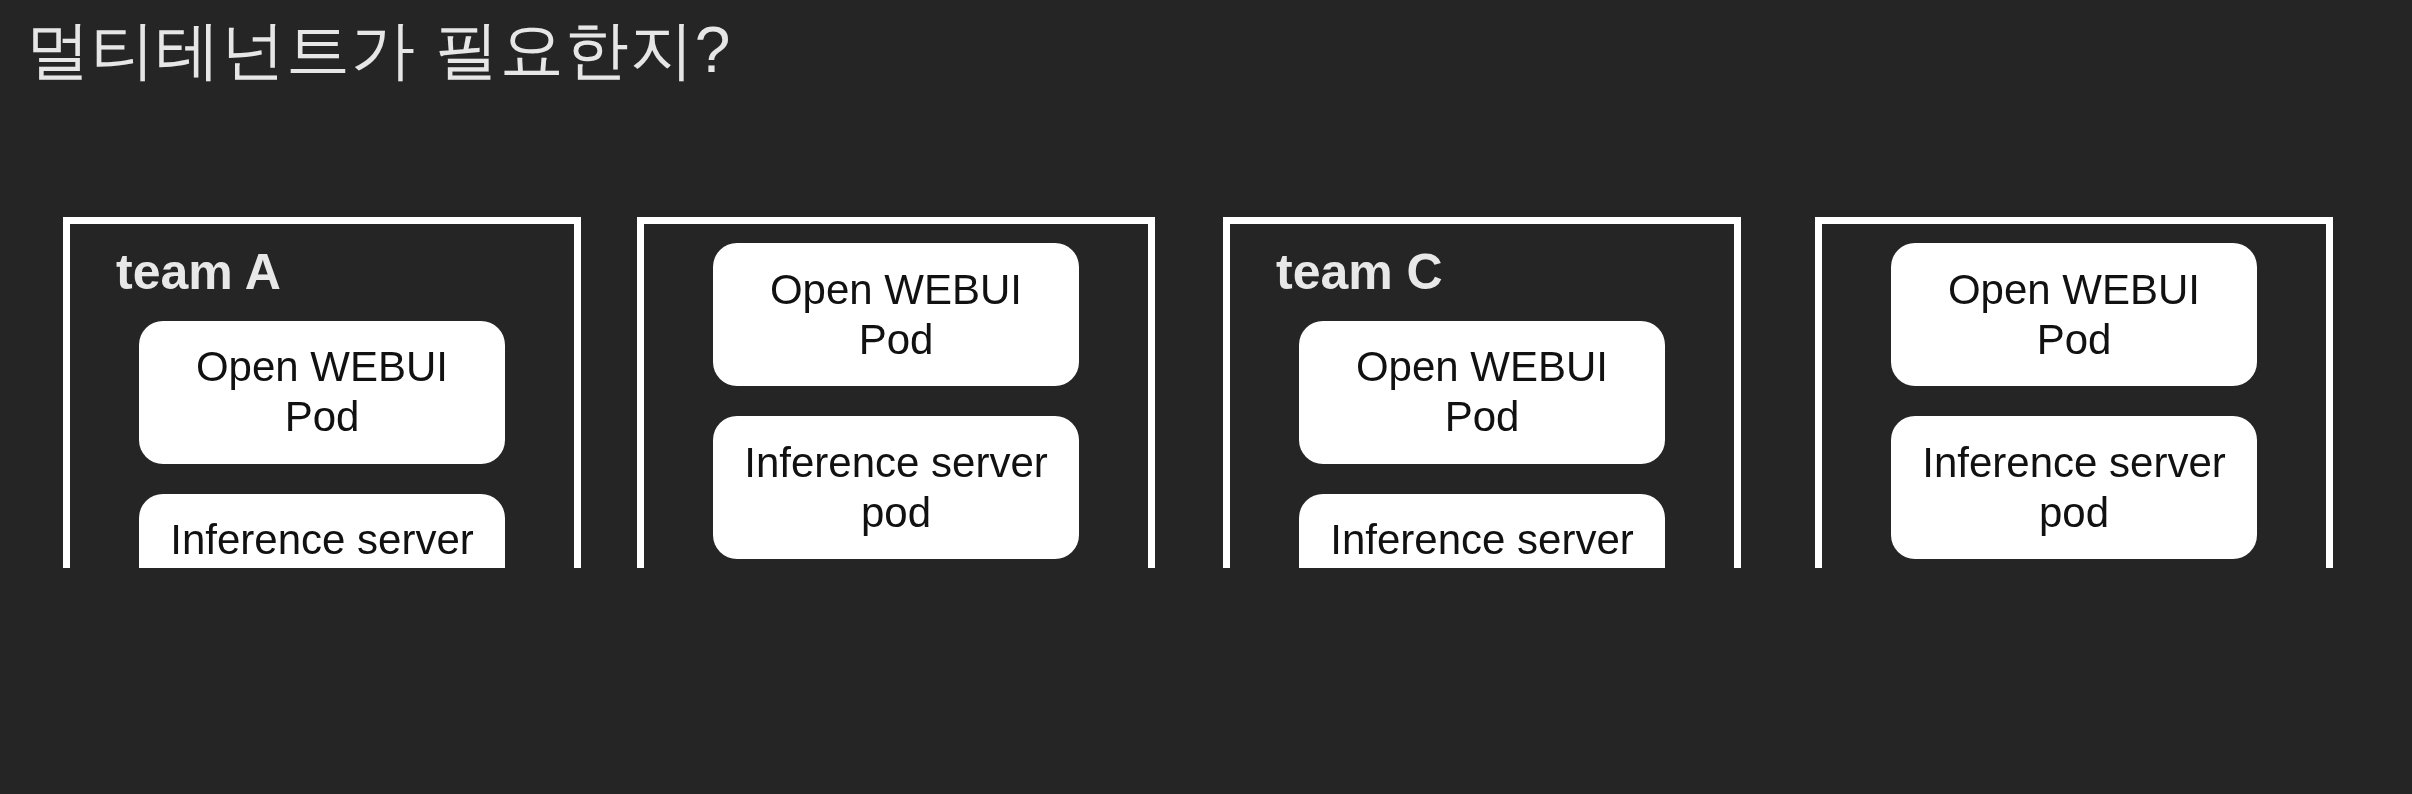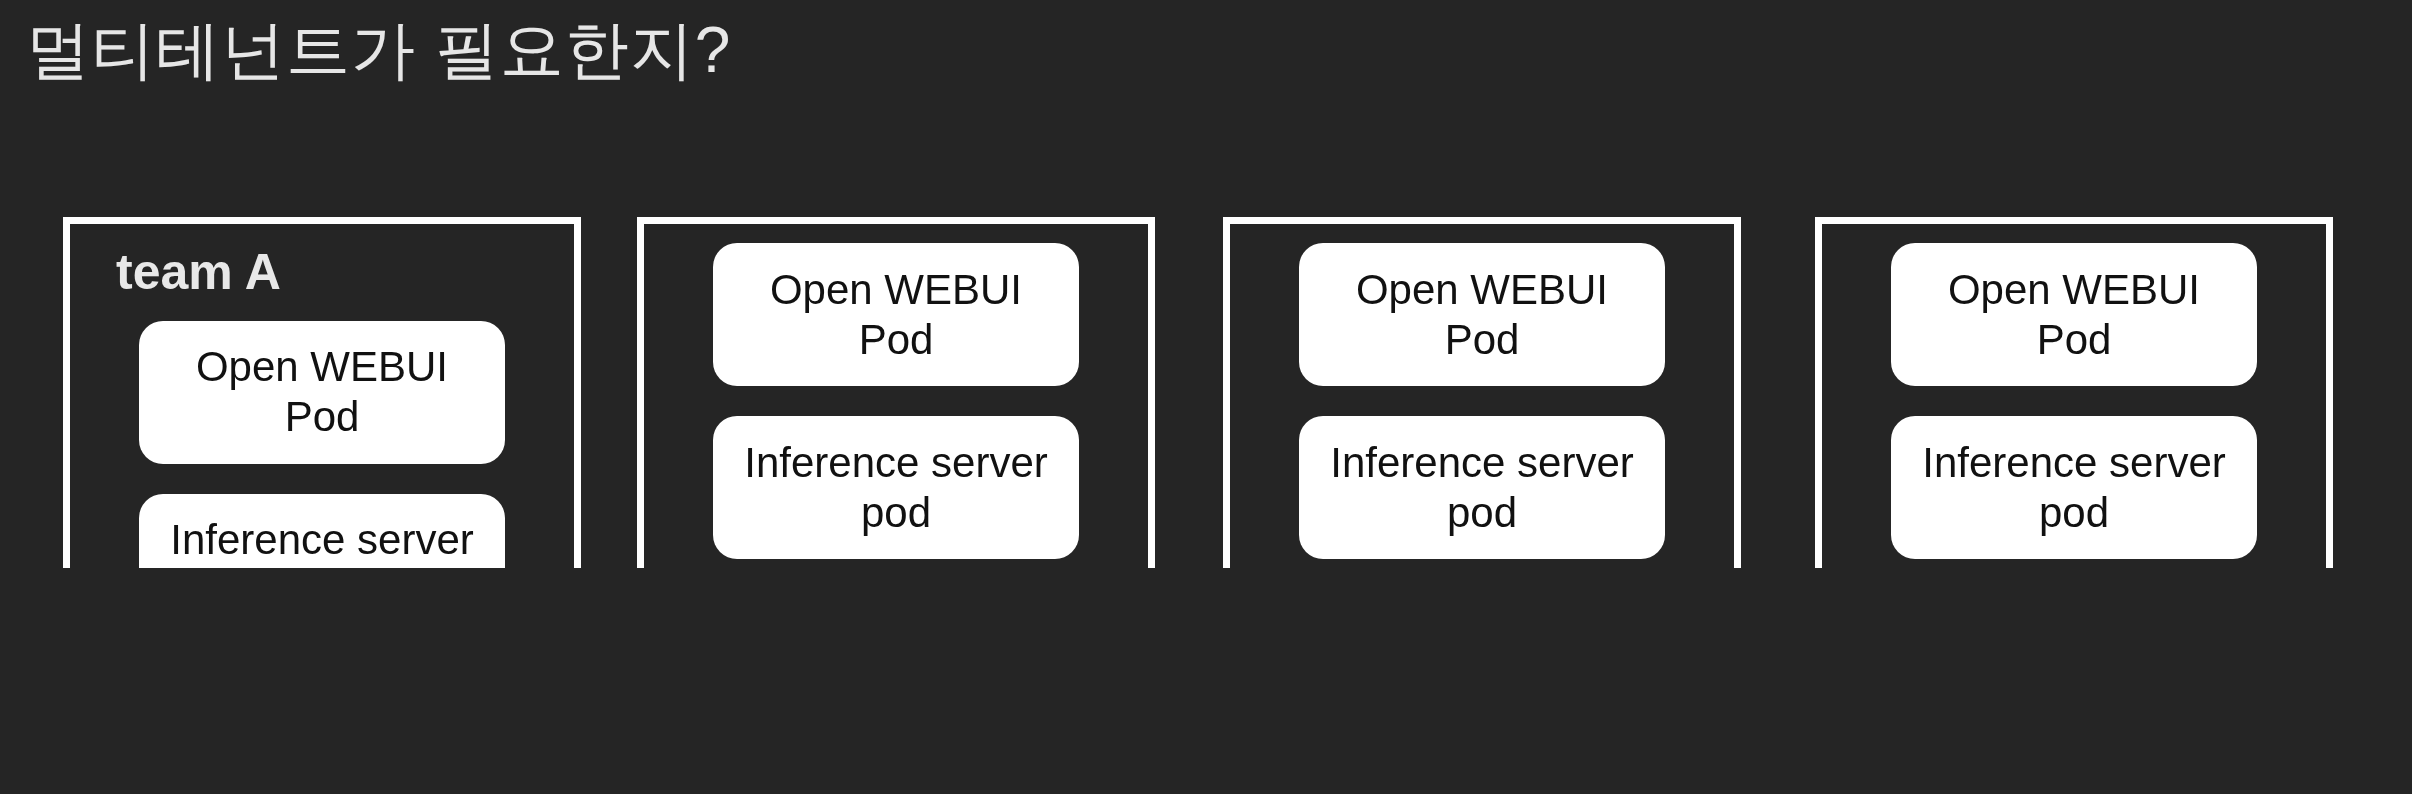--- a/index.html
+++ b/index.html
@@ -98,20 +98,21 @@
 Pod</div>
       </div>
       <div class="pod">
         <div class="pod-label">Inference server
 pod</div>
       </div>
     </div>
   </div>
 
   <div class="team-box pos-2">
+    <div class="team-label">team C</div>
     <div class="pods">
       <div class="pod">
         <div class="pod-label">Open WEBUI
 Pod</div>
       </div>
       <div class="pod">
         <div class="pod-label">Inference server
 pod</div>
       </div>
     </div>

